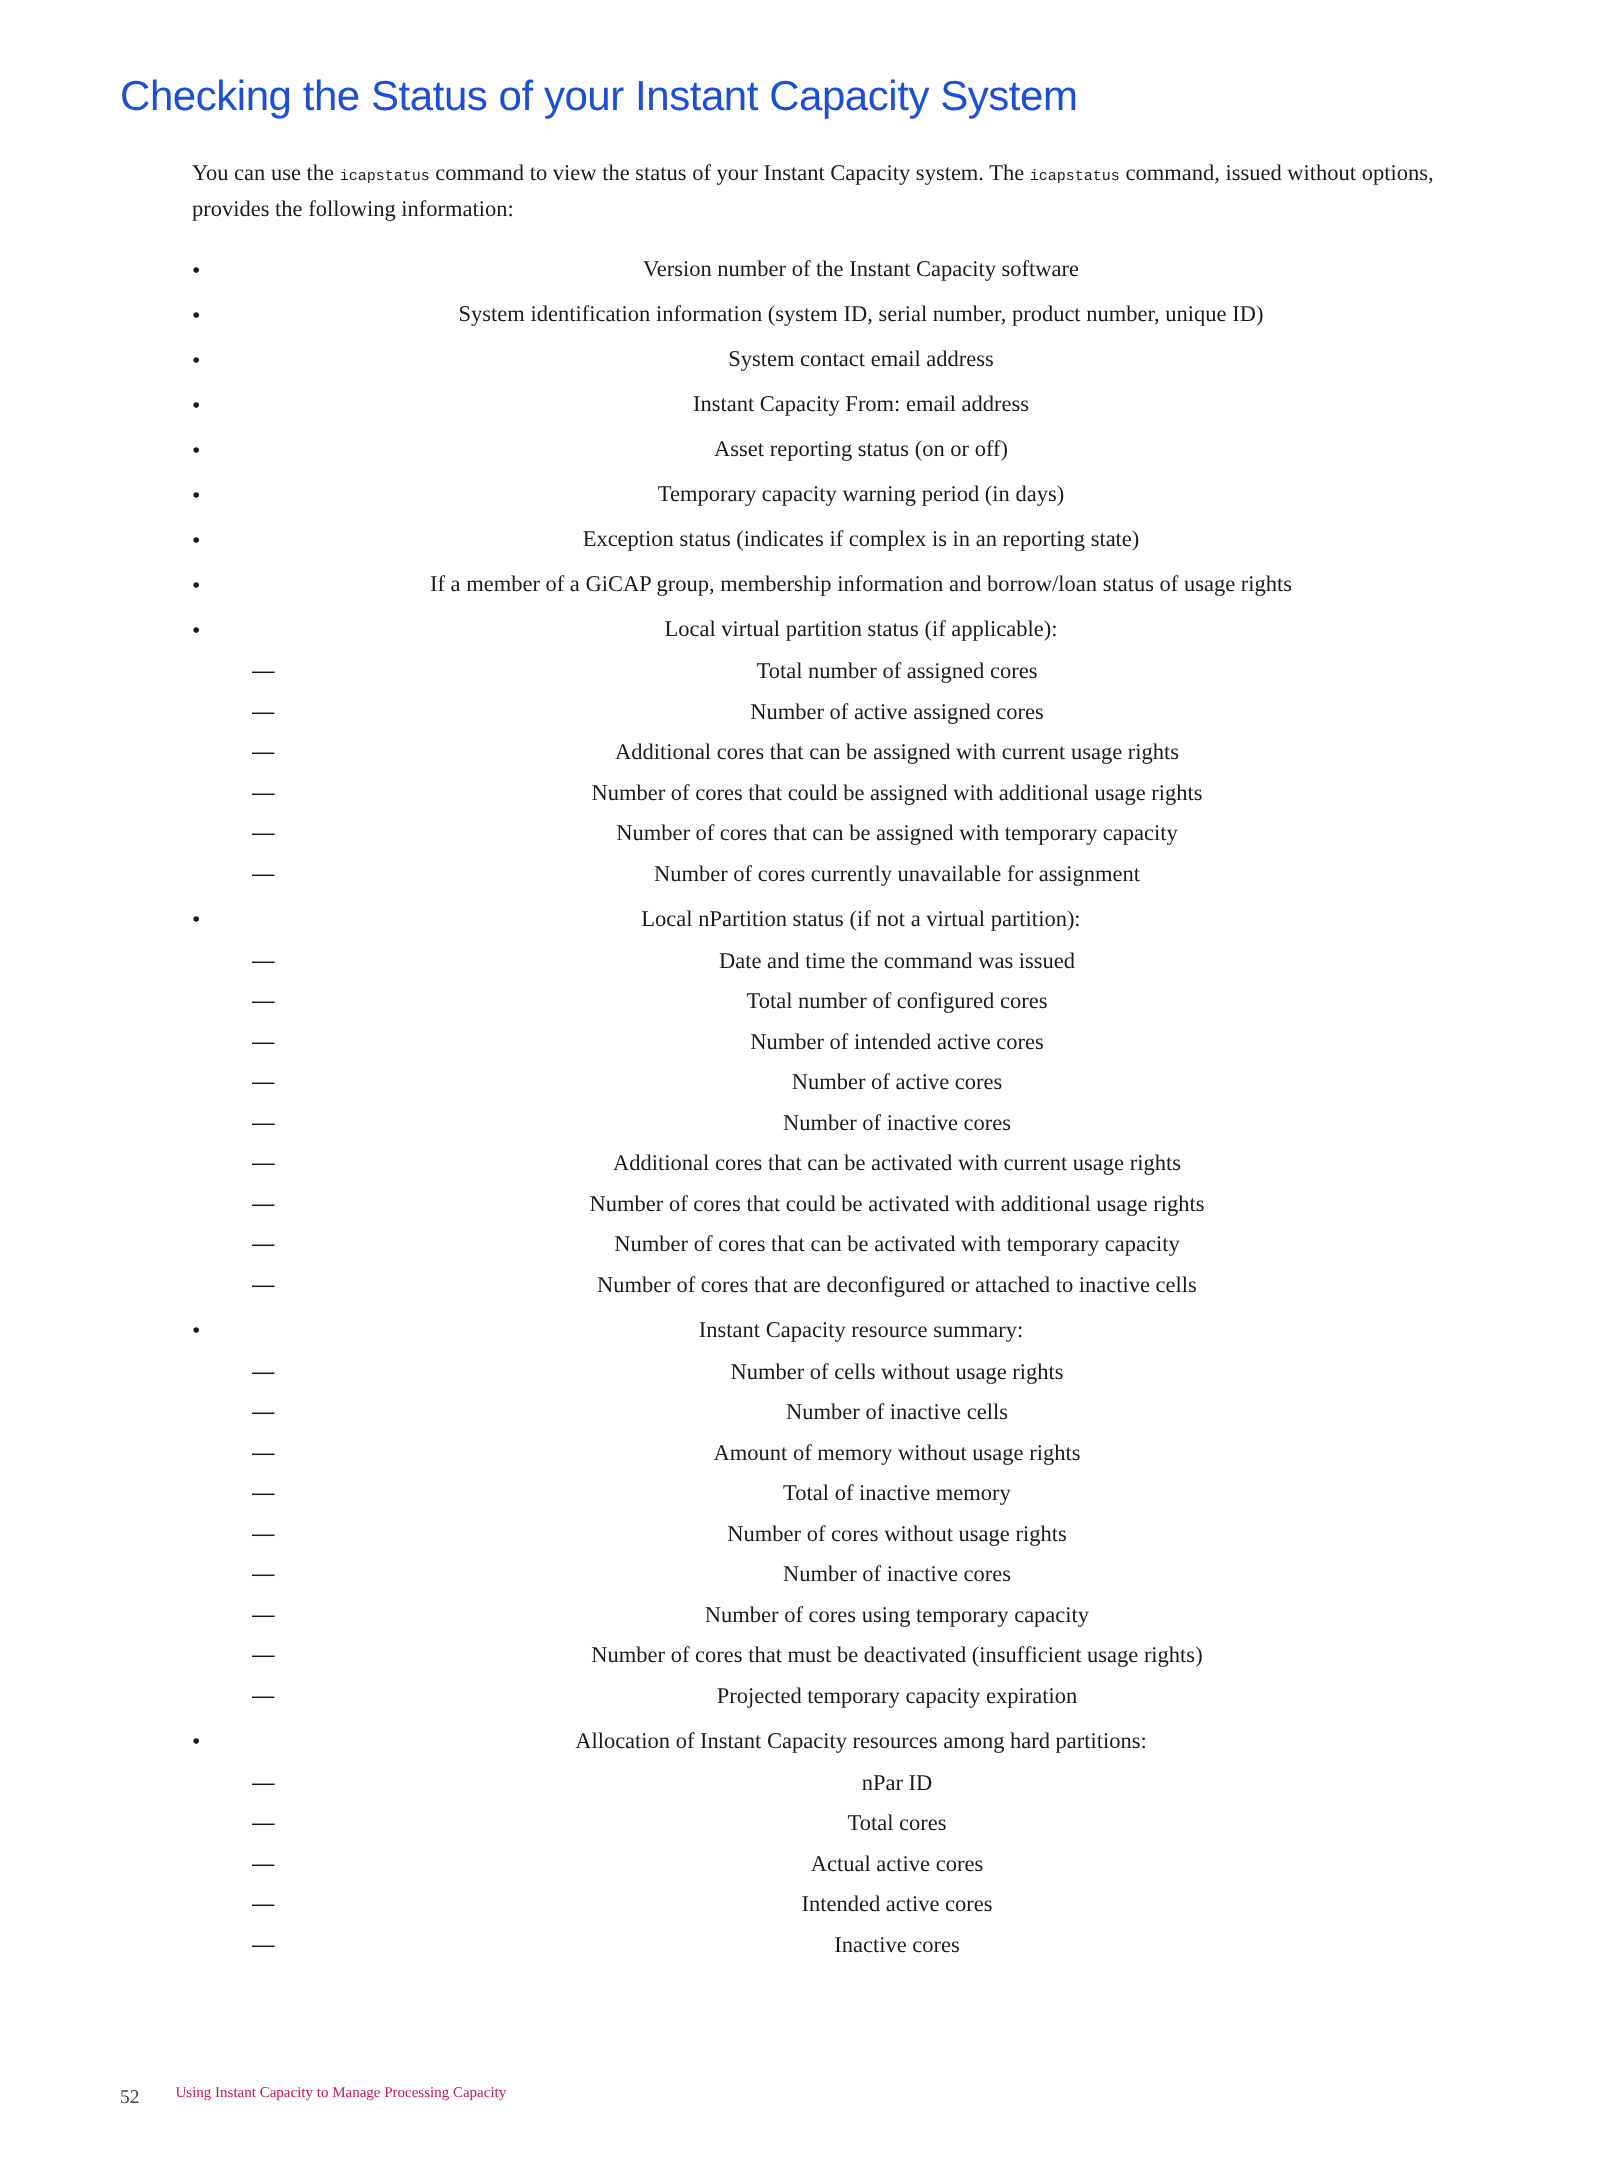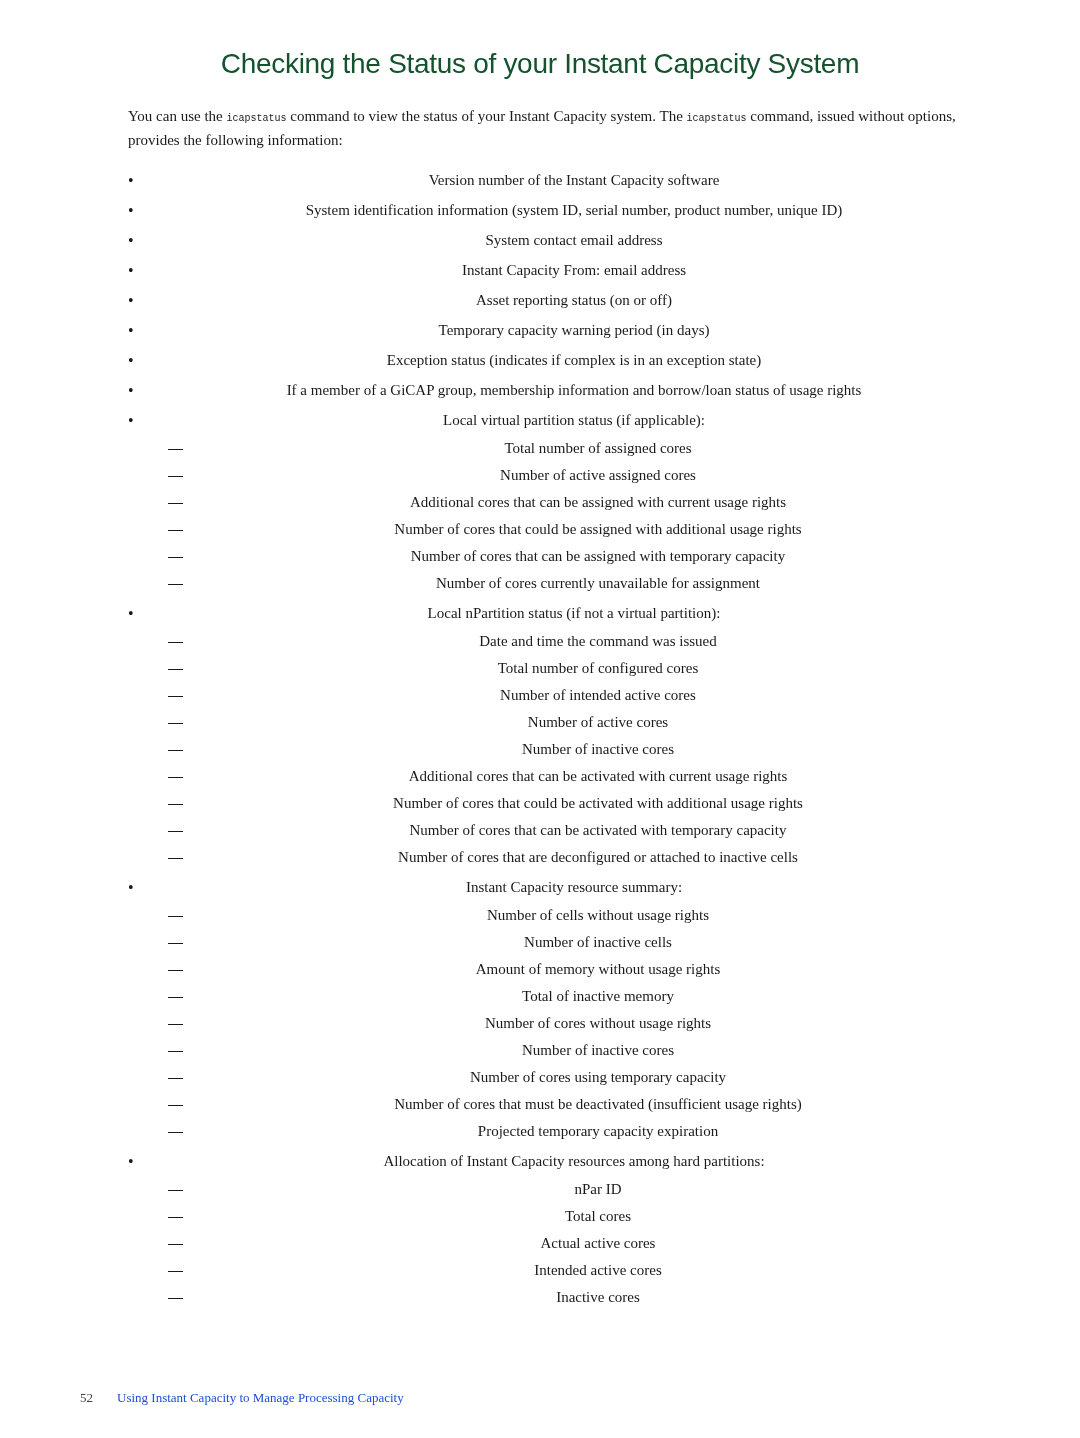--- a/index.html
+++ b/index.html
@@ -21,24 +21,23 @@
     .page-container {
       padding: 48px 80px 80px 80px;
       max-width: 1080px;
       margin: 0 auto;
     }
 
     h1 {
       font-family: 'Arial', Helvetica, sans-serif;
       font-size: 28px;
       font-weight: 400;
-      color: #14532d;
+      color: #1d4ed8;
       margin-bottom: 24px;
       letter-spacing: -0.3px;
-      text-align: center;
     }
 
     .intro-text {
       margin-bottom: 16px;
       line-height: 1.6;
       margin-left: 48px;
     }
 
     .intro-text code {
       font-family: 'Courier New', Courier, monospace;
@@ -97,22 +96,22 @@
       display: flex;
       gap: 24px;
       margin-top: 16px;
     }
 
     .page-number {
       font-size: 13px;
     }
 
     .footer-text {
-      font-size: 13px;
-      color: #1d4ed8;
+      font-size: 10px;
+      color: #be185d;
     }
   </style>
 </head>
 <body>
 
 <div class="page-container">
   <h1>Checking the Status of your Instant Capacity System</h1>
 
   <p class="intro-text">
     <span>You can use the </span><code>icapstatus</code><span> command to view the status of your Instant Capacity system. The </span><code>icapstatus</code><span> command, issued without options, provides the following information:</span>
@@ -138,21 +137,21 @@
 
     <li>
       <span>Asset reporting status (on or off)</span>
     </li>
 
     <li>
       <span>Temporary capacity warning period (in days)</span>
     </li>
 
     <li>
-      <span>Exception status (indicates if complex is in an exception state)</span>
+      <span>Exception status (indicates if complex is in an reporting state)</span>
     </li>
 
     <li>
       <span>If a member of a GiCAP group, membership information and borrow/loan status of usage rights</span>
     </li>
 
     <li>
       <span>Local virtual partition status (if applicable):</span>
       <ul class="sub-list">
         <li><span>Total number of assigned cores</span></li>

